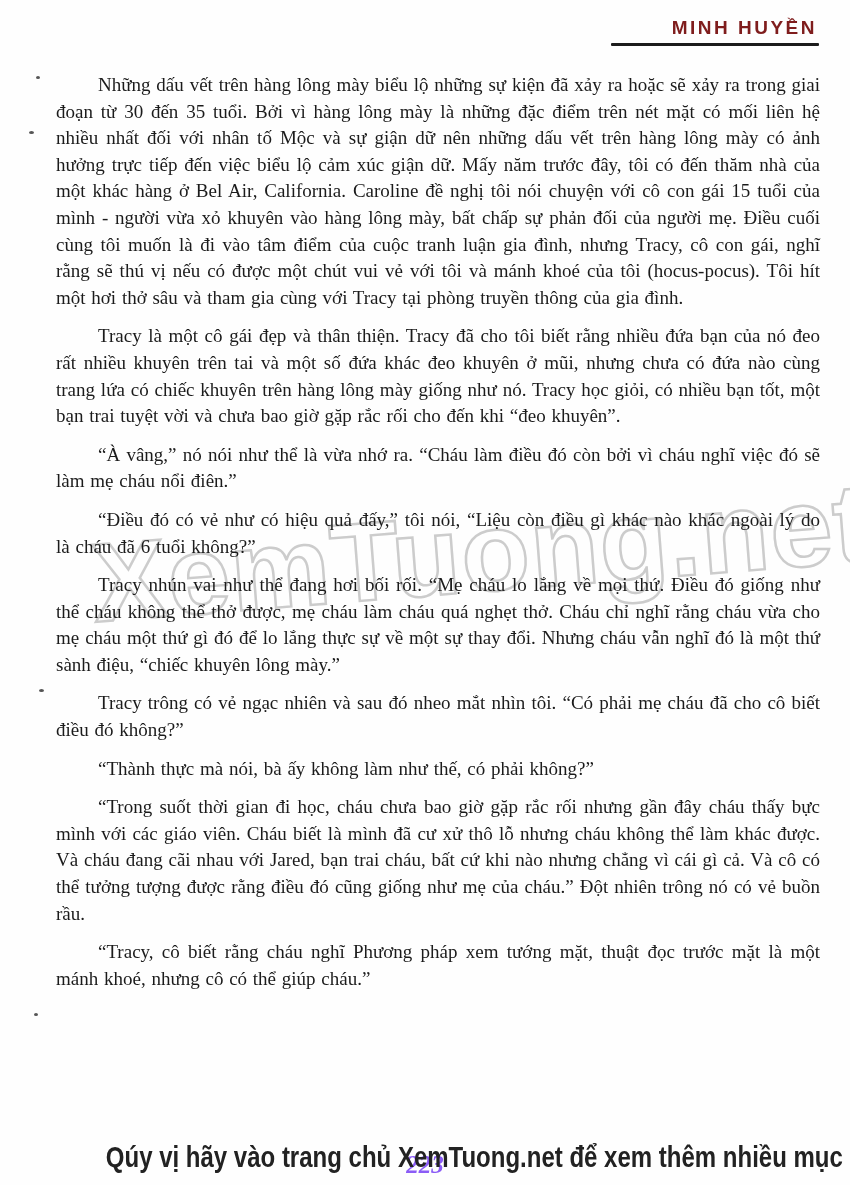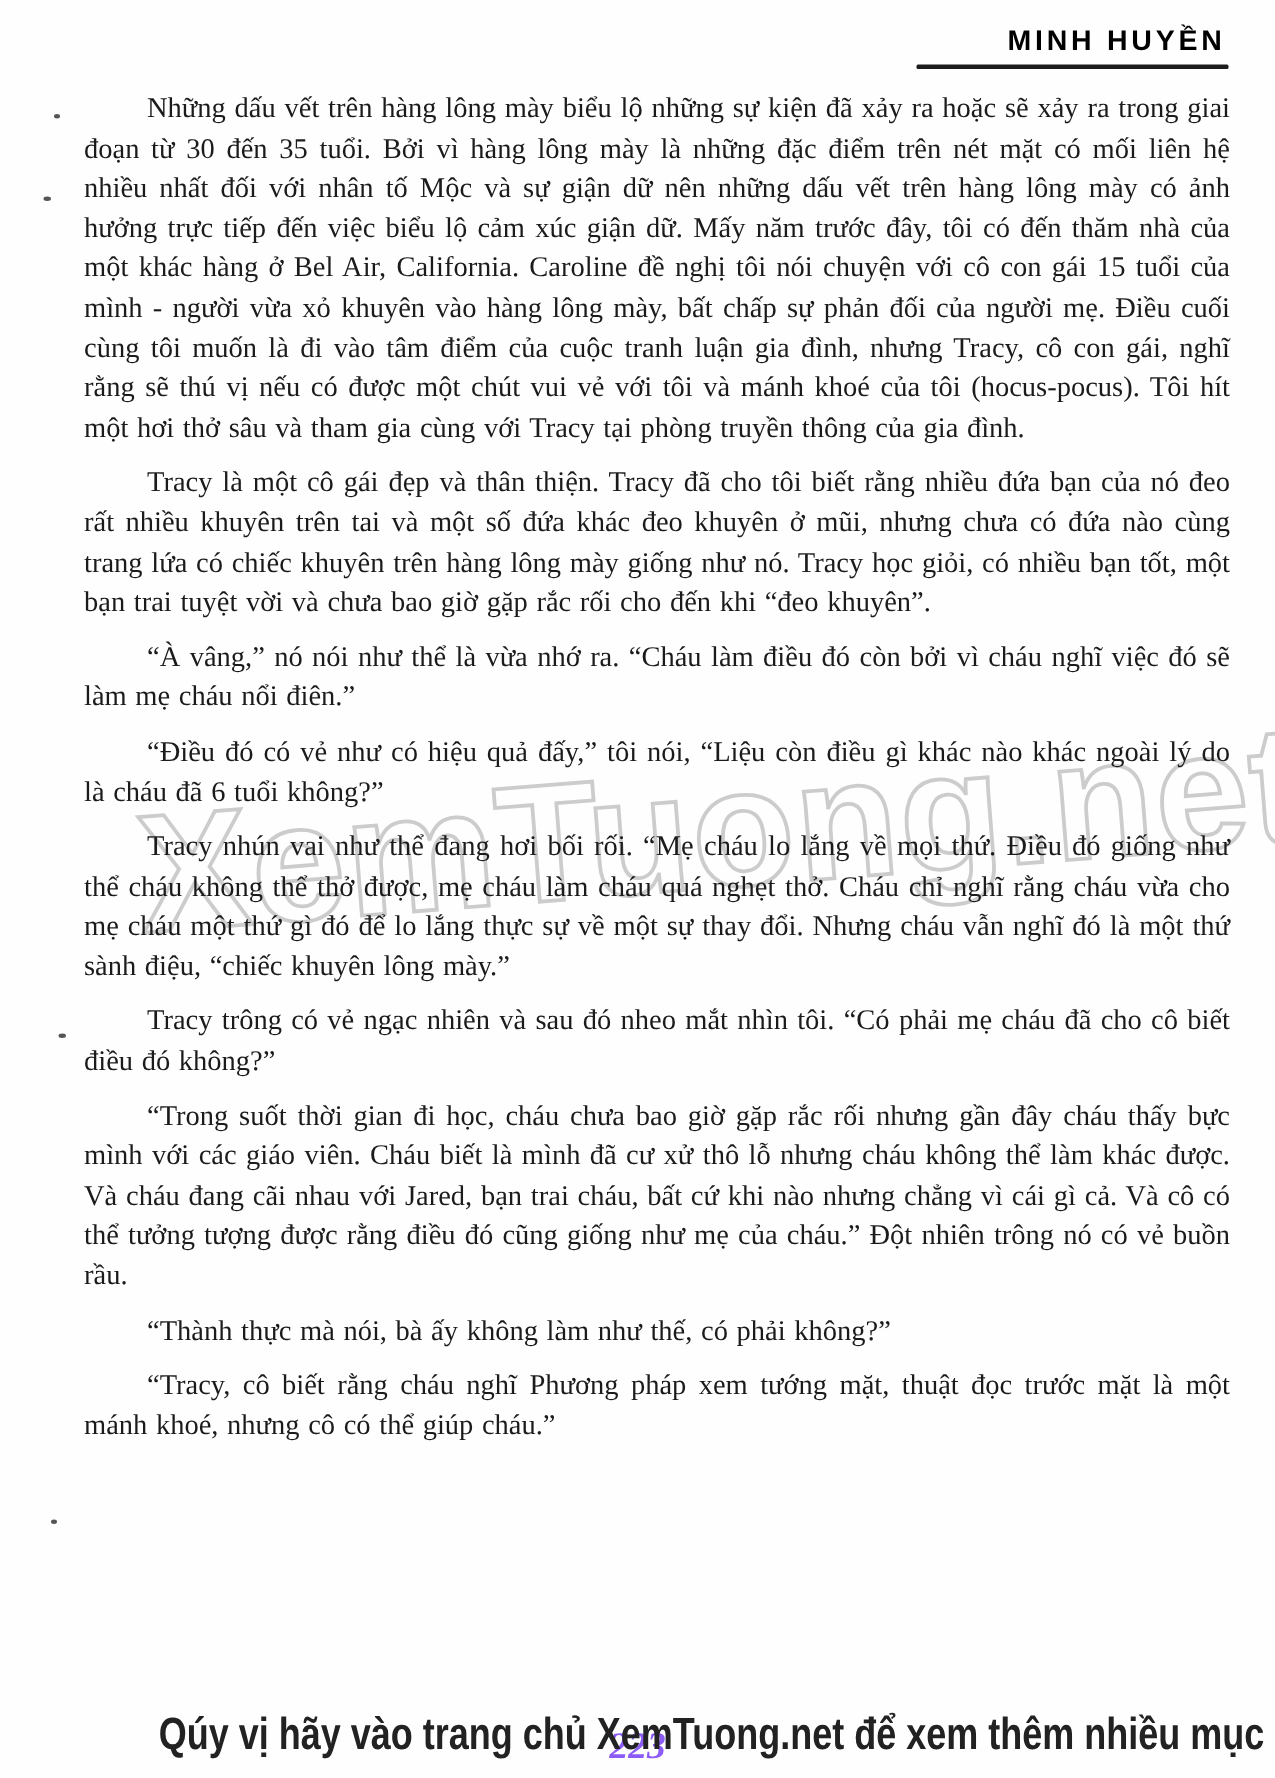--- a/index.html
+++ b/index.html
@@ -23,21 +23,21 @@
 
   
   .running-head {
     position: absolute;
     top: 17px;
     right: 33px;
     font-family: "Liberation Sans", sans-serif;
     font-size: 19px;
     font-weight: bold;
     letter-spacing: 2.5px;
-    color: #000000;
+    color: #7f1d1d;
     white-space: nowrap;
   }
   .running-head-rule {
     position: absolute;
     top: 43px;
     right: 31px;
     width: 208px;
     height: 3px;
     background: #1c1c1c;
     border-radius: 1px;
@@ -69,21 +69,21 @@
     z-index: 2;
     left: 56px;
     right: 30px;
     top: 60px;
     font-size: 19px;
     line-height: 26.6px;
     text-align: justify;
     word-spacing: 1px;
   }
   .body-text p {
-    margin: 0 0 10px 0;
+    margin: 12px 0 10px 0;
     text-indent: 42px;
   }
 
   
   .page-number {
     position: absolute;
     z-index: 3;
     left: 50%;
     top: 1151px;
     transform: translateX(-50%);
@@ -135,22 +135,22 @@
 
   <div class="watermark">XemTuong.net</div>
 
   <main class="body-text">
     <p>Những dấu vết trên hàng lông mày biểu lộ những sự kiện đã xảy ra hoặc sẽ xảy ra trong giai đoạn từ 30 đến 35 tuổi. Bởi vì hàng lông mày là những đặc điểm trên nét mặt có mối liên hệ nhiều nhất đối với nhân tố Mộc và sự giận dữ nên những dấu vết trên hàng lông mày có ảnh hưởng trực tiếp đến việc biểu lộ cảm xúc giận dữ. Mấy năm trước đây, tôi có đến thăm nhà của một khác hàng ở Bel Air, California. Caroline đề nghị tôi nói chuyện với cô con gái 15 tuổi của mình - người vừa xỏ khuyên vào hàng lông mày, bất chấp sự phản đối của người mẹ. Điều cuối cùng tôi muốn là đi vào tâm điểm của cuộc tranh luận gia đình, nhưng Tracy, cô con gái, nghĩ rằng sẽ thú vị nếu có được một chút vui vẻ với tôi và mánh khoé của tôi (hocus-pocus). Tôi hít một hơi thở sâu và tham gia cùng với Tracy tại phòng truyền thông của gia đình.</p>
     <p>Tracy là một cô gái đẹp và thân thiện. Tracy đã cho tôi biết rằng nhiều đứa bạn của nó đeo rất nhiều khuyên trên tai và một số đứa khác đeo khuyên ở mũi, nhưng chưa có đứa nào cùng trang lứa có chiếc khuyên trên hàng lông mày giống như nó. Tracy học giỏi, có nhiều bạn tốt, một bạn trai tuyệt vời và chưa bao giờ gặp rắc rối cho đến khi “đeo khuyên”.</p>
     <p>“À vâng,” nó nói như thể là vừa nhớ ra. “Cháu làm điều đó còn bởi vì cháu nghĩ việc đó sẽ làm mẹ cháu nổi điên.”</p>
     <p>“Điều đó có vẻ như có hiệu quả đấy,” tôi nói, “Liệu còn điều gì khác nào khác ngoài lý do là cháu đã 6 tuổi không?”</p>
     <p>Tracy nhún vai như thể đang hơi bối rối. “Mẹ cháu lo lắng về mọi thứ. Điều đó giống như thể cháu không thể thở được, mẹ cháu làm cháu quá nghẹt thở. Cháu chỉ nghĩ rằng cháu vừa cho mẹ cháu một thứ gì đó để lo lắng thực sự về một sự thay đổi. Nhưng cháu vẫn nghĩ đó là một thứ sành điệu, “chiếc khuyên lông mày.”</p>
     <p>Tracy trông có vẻ ngạc nhiên và sau đó nheo mắt nhìn tôi. “Có phải mẹ cháu đã cho cô biết điều đó không?”</p>
+    <p>“Thành thực mà nói, bà ấy không làm như thế, có phải không?”</p>
     <p>“Trong suốt thời gian đi học, cháu chưa bao giờ gặp rắc rối nhưng gần đây cháu thấy bực mình với các giáo viên. Cháu biết là mình đã cư xử thô lỗ nhưng cháu không thể làm khác được. Và cháu đang cãi nhau với Jared, bạn trai cháu, bất cứ khi nào nhưng chẳng vì cái gì cả. Và cô có thể tưởng tượng được rằng điều đó cũng giống như mẹ của cháu.” Đột nhiên trông nó có vẻ buồn rầu.</p>
-    <p>“Thành thực mà nói, bà ấy không làm như thế, có phải không?”</p>
     <p>“Tracy, cô biết rằng cháu nghĩ Phương pháp xem tướng mặt, thuật đọc trước mặt là một mánh khoé, nhưng cô có thể giúp cháu.”</p>
   </main>
 
   <div class="page-number">223</div>
 
   <div class="footer-banner">
     <span class="footer-text">Qúy vị hãy vào trang chủ XemTuong.net để xem thêm nhiều mục hay khác</span>
   </div>
 
   <div class="scan-dot dot-1"></div>

